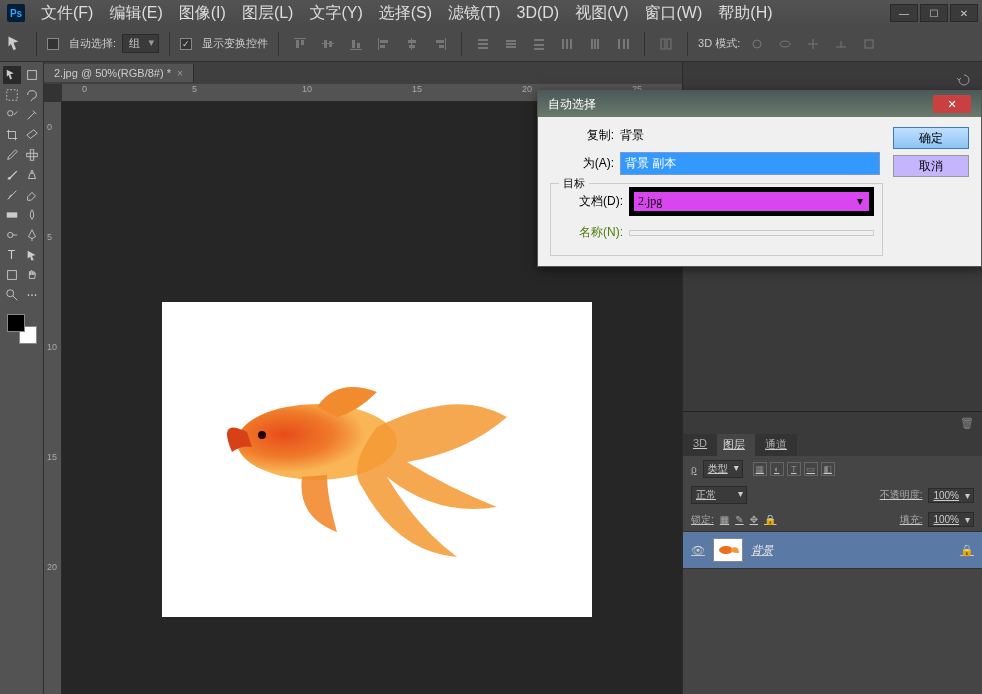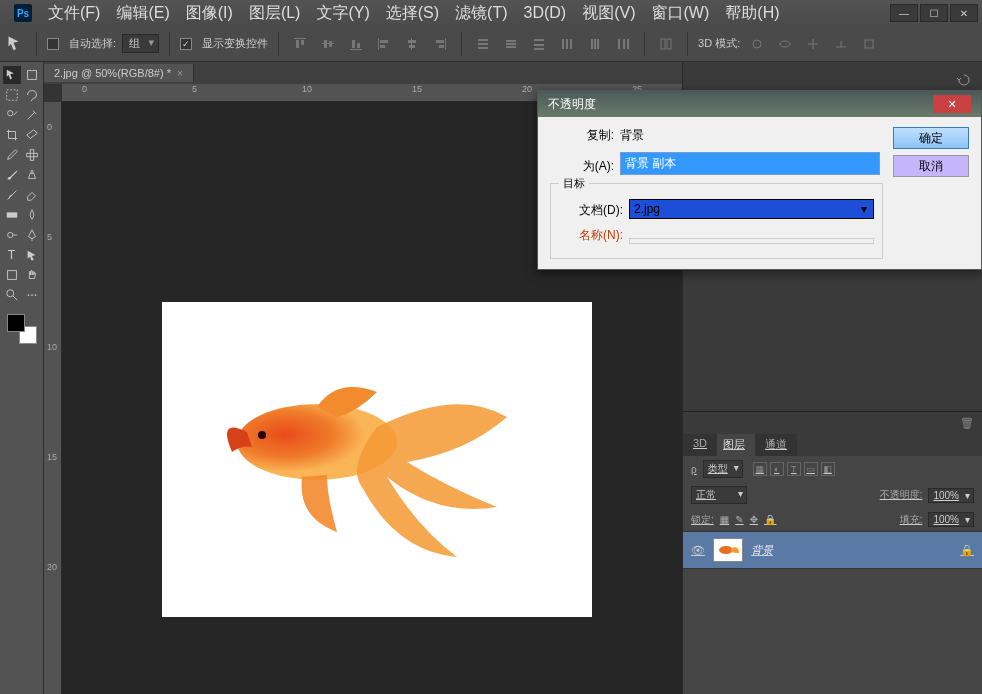--- a/index.html
+++ b/index.html
@@ -1,17 +1,17 @@
 <!DOCTYPE html>
 <html><head>
 <meta charset="utf-8">
 <style>
 * { margin: 0; padding: 0; box-sizing: border-box; font-family: "Microsoft YaHei", Tahoma, sans-serif; }
 body { background: #535353; width: 982px; height: 694px; overflow: hidden; position: relative; font-size: 11px; color: #ccc; user-select: none; }
-.titlebar { height: 26px; background: linear-gradient(#535353,#4a4a4a); display: flex; align-items: center; padding-left: 14px; }
+.titlebar { height: 26px; background: linear-gradient(#535353,#4a4a4a); display: flex; align-items: center; padding-left: 7px; }
 .ps-logo { width: 18px; height: 18px; background:#001e36; color:#31a8ff; font-weight:bold; font-size:10px; display:flex; align-items:center; justify-content:center; border-radius:2px; margin-right:8px;}
 .menu-item { color:#ddd; font-size:16px; padding:0 8px; cursor:default; }
 .win-controls { margin-left:auto; display:flex; align-items:center; margin-right:4px; gap:2px;}
 .win-btn { width:28px; height:18px; background:#3a3a3a; border:1px solid #2a2a2a; color:#ccc; display:flex; align-items:center; justify-content:center; font-size:10px; cursor:default;}
 .optionsbar { height:36px; background:#4a4a4a; border-bottom:1px solid #2e2e2e; display:flex; align-items:center; padding:0 6px; gap:6px;}
 .opt-icon { width:20px; height:20px; display:flex; align-items:center; justify-content:center; }
 .checkbox { width:12px; height:12px; border:1px solid #888; background:#333; display:inline-block; vertical-align:middle; margin-right:4px;}
 .checkbox.checked::after{content:"✓"; color:#ccc; font-size:9px; position:relative; top:-2px; left:1px;}
 .select-box{ background:#3a3a3a; border:1px solid #2a2a2a; padding:1px 18px 1px 6px; font-size:11px; color:#ccc; position:relative;}
 .select-box::after{content:"▾"; position:absolute; right:4px; top:1px; color:#999;}
@@ -53,30 +53,30 @@
 .layer-item{display:flex; align-items:center; padding:6px 8px; gap:8px; background:#5a7aa5; border-top:1px solid #333; border-bottom:1px solid #333;}
 .layer-eye{color:#ccc;}
 .layer-thumb{width:30px; height:24px; background:#fff; border:1px solid #888;display:flex;align-items:center;justify-content:center;}
 .layer-name{font-style:italic; color:#eee;}
 .layer-lock{margin-left:auto; color:#ccc;}
 .dialog{ position:absolute; top:90px; left:537px; right:0; background:#f0f0f0; border:1px solid #555; box-shadow:0 3px 10px rgba(0,0,0,0.5);}
 .dialog-title{ height:26px; background:linear-gradient(#4a5a5a,#6a7a6a); color:#fff; font-size:12px; padding:4px 10px; display:flex; align-items:center;}
 .dialog-close{margin-left:auto; width:38px; height:18px; background:#c84040; color:#fff; display:flex; align-items:center; justify-content:center; border-radius:2px 2px 0 0; font-size:11px;}
 .dialog-body{ padding:10px 12px; color:#000; font-size:12px; display:flex; gap:10px;}
 .dialog-form{flex:1;}
-.form-row{display:flex; align-items:flex-end; margin-bottom:8px;}
+.form-row{display:flex; align-items:center; margin-bottom:8px;}
 .form-label{ width:64px; text-align:right; margin-right:6px; color:#000;}
-.form-label.disabled{color:#c2410c;}
+.form-label.disabled{color:#4d7c0f;}
 .form-value{color:#000;}
 .form-input{flex:1; max-width:260px; border:1px solid #7a9ac9; padding:2px 4px; background:#fff;}
 .form-input.selected{background:#3399ff; color:#fff;}
 .form-input.disabled{background:#f0f0f0; border:1px solid #ccc;}
-.form-select{flex:1; max-width:260px; border:1px solid #000000; padding:2px 18px 2px 4px; background:#1d4ed8; position:relative;}
+.form-select{flex:1; max-width:260px; border:5px solid #000000; padding:2px 18px 2px 4px; background:#d946ef; position:relative;font-family:Liberation Serif, serif;}
 .form-select::after{content:"▾"; position:absolute; right:6px;}
-.fieldset{border:1px solid #ccc; padding:15px 8px 6px; margin-top:6px; position:relative;}
+.fieldset{border:1px solid #ccc; padding:3px 8px 6px; margin-top:6px; position:relative;}
 .fieldset-legend{position:absolute; top:-8px; left:8px; background:#f0f0f0; padding:0 4px; font-size:11px; color:#000;}
 .dialog-buttons{display:flex; flex-direction:column; gap:6px;}
 .dlg-btn{width:76px; height:22px; font-size:12px; display:flex; align-items:center; justify-content:center;}
 .dlg-btn.ok{background:linear-gradient(#bfe0ff,#8ec4f5); border:1px solid #3a7abd; color:#000;}
 .dlg-btn.cancel{background:#c4b5fd; border:1px solid #999; color:#000;}
 </style>
 </head>
 <body>
 
 <div class="titlebar">
@@ -495,21 +495,21 @@
         </div>
         <span class="layer-name">背景</span>
         <span class="layer-lock">🔒</span>
       </div>
     </div>
   </div>
 </div>
 
 <div class="dialog">
   <div class="dialog-title">
-    <span>不透明度</span>
+    <span>自动选择</span>
     <div class="dialog-close">✕</div>
   </div>
   <div class="dialog-body">
     <div class="dialog-form">
       <div class="form-row">
         <span class="form-label">复制:</span>
         <span class="form-value">背景</span>
       </div>
       <div class="form-row">
         <span class="form-label">为(A):</span>

